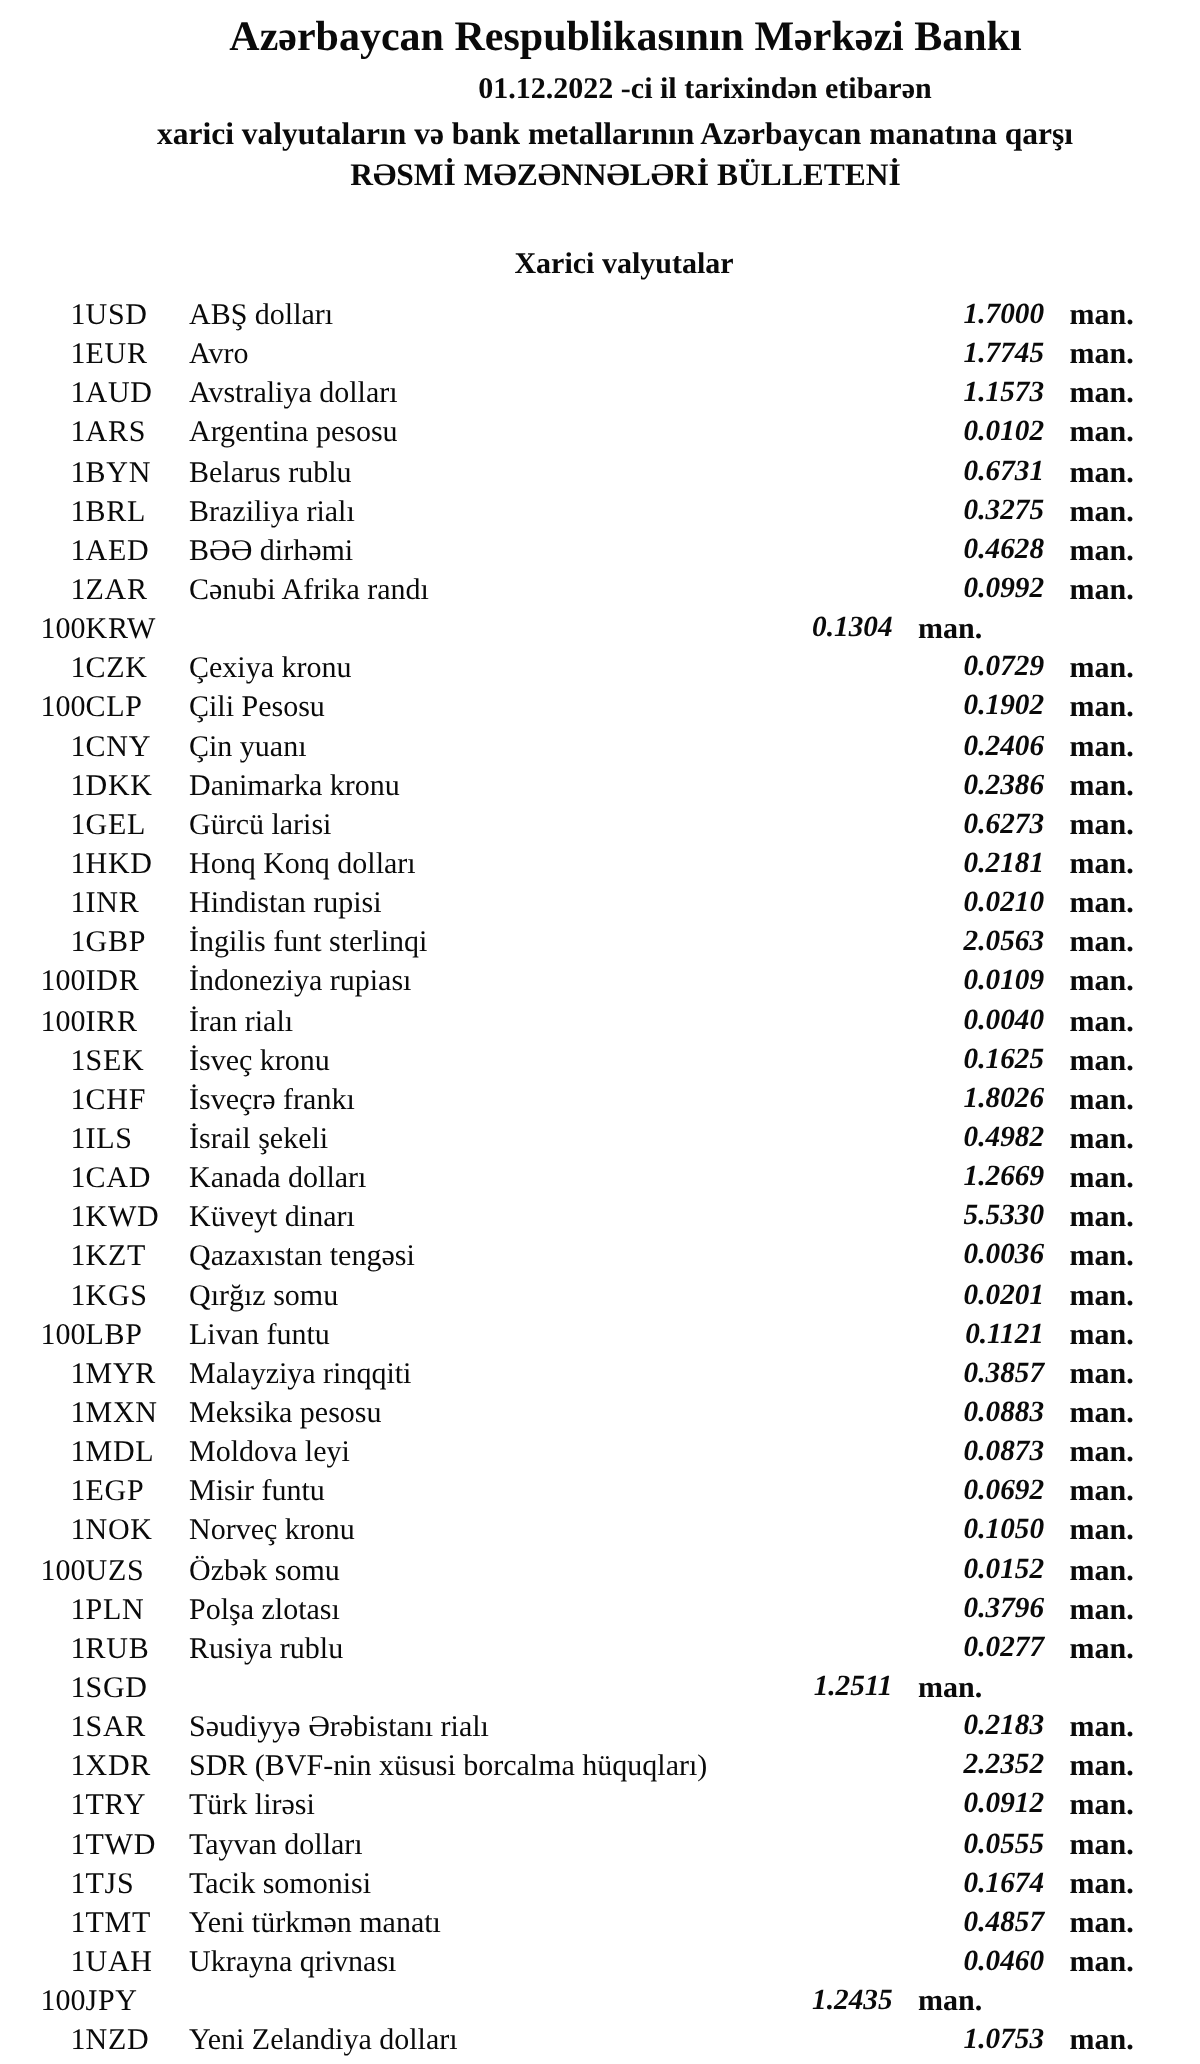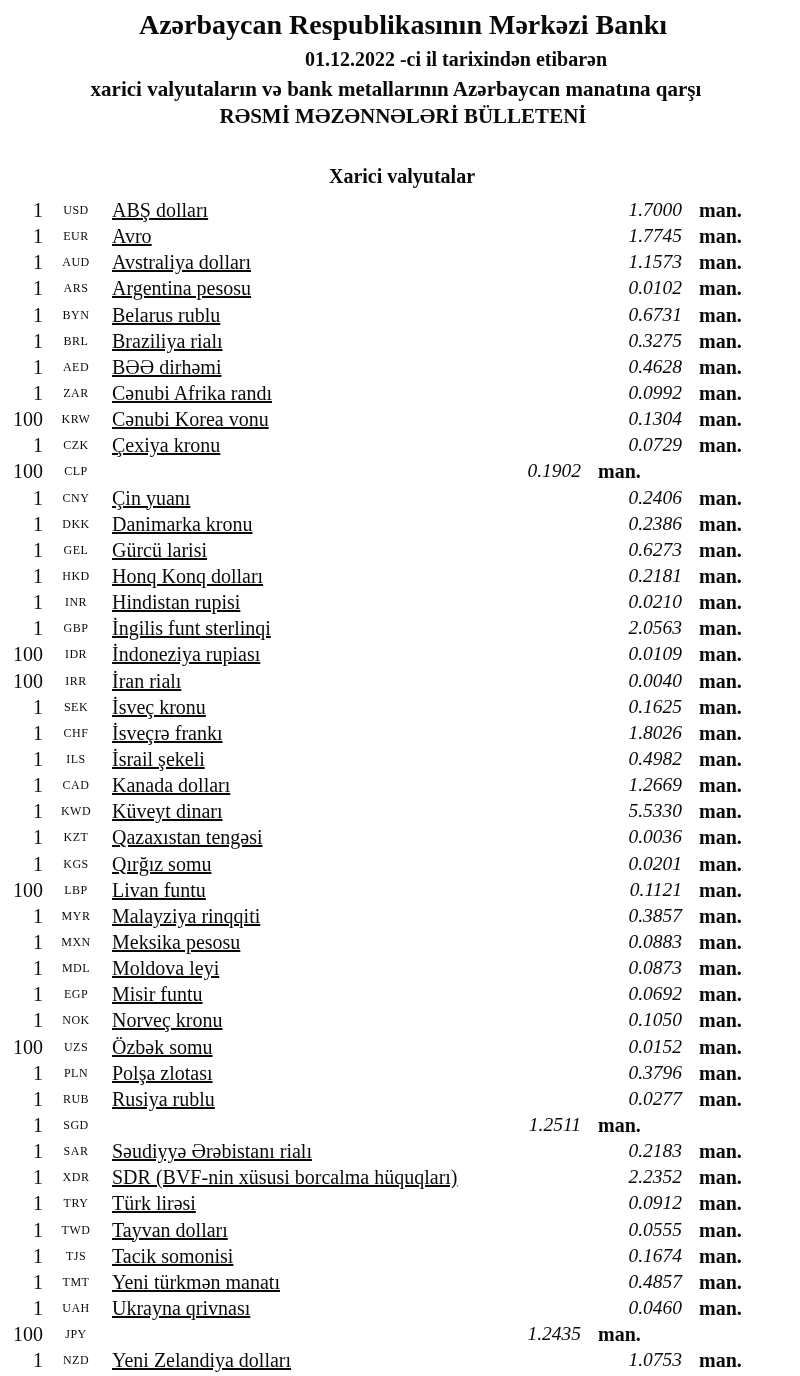--- a/index.html
+++ b/index.html
@@ -8,20 +8,21 @@
     background: #ffffff;
   }
   .page {
     position: relative;
     width: 772px;
     height: 1376px;
     background: #ffffff;
     color: #0a0a0a;
     font-family: "Liberation Serif", "DejaVu Serif", serif;
     overflow: hidden;
+    margin-left: 14px;
   }
   header { text-align: center; }
   .title {
     padding-top: 10px;
     font-size: 28px;
     font-weight: bold;
     line-height: 30px;
     position: relative;
     left: 17px;
   }
@@ -65,23 +66,23 @@
   .row {
     display: grid;
     grid-template-columns: 43px 66px 1fr 101px 90px;
     height: 26.15px;
     align-items: center;
     font-size: 20px;
     line-height: 26px;
     white-space: nowrap;
   }
   .qty  { text-align: right; }
-  .code { text-align: center; font-size: 12px; letter-spacing: 0.5px; }
-  .name { padding-left: 3px; text-decoration: underline; }
-  .rate { text-align: right; font-weight: normal; font-style: italic; font-size: 19.5px; }
+  .code { text-align: left; font-size: 20px; letter-spacing: 0.5px; }
+  .name { padding-left: 3px; }
+  .rate { text-align: right; font-weight: bold; font-style: italic; font-size: 19.5px; }
   .unit { padding-left: 17px; font-weight: bold; }
 </style>
 </head>
 <body>
 
 <div class="page">
   <header>
     <div class="title">Azərbaycan Respublikasının Mərkəzi Bankı</div>
     <div class="sub-date">01.12.2022 -ci il tarixindən etibarən</div>
     <div class="sub-scope">xarici valyutaların və bank metallarının Azərbaycan manatına qarşı</div>
@@ -151,36 +152,36 @@
     <span class="qty">1</span>
     <span class="code">ZAR</span>
     <span class="name">Cənubi Afrika randı</span>
     <span class="rate">0.0992</span>
     <span class="unit">man.</span>
   </div>
 
   <div class="row">
     <span class="qty">100</span>
     <span class="code">KRW</span>
-    <span class="name">Cənubi Korea vonu</span>
     <span class="rate">0.1304</span>
     <span class="unit">man.</span>
   </div>
 
   <div class="row">
     <span class="qty">1</span>
     <span class="code">CZK</span>
     <span class="name">Çexiya kronu</span>
     <span class="rate">0.0729</span>
     <span class="unit">man.</span>
   </div>
 
   <div class="row">
     <span class="qty">100</span>
     <span class="code">CLP</span>
+    <span class="name">Çili Pesosu</span>
     <span class="rate">0.1902</span>
     <span class="unit">man.</span>
   </div>
 
   <div class="row">
     <span class="qty">1</span>
     <span class="code">CNY</span>
     <span class="name">Çin yuanı</span>
     <span class="rate">0.2406</span>
     <span class="unit">man.</span>

